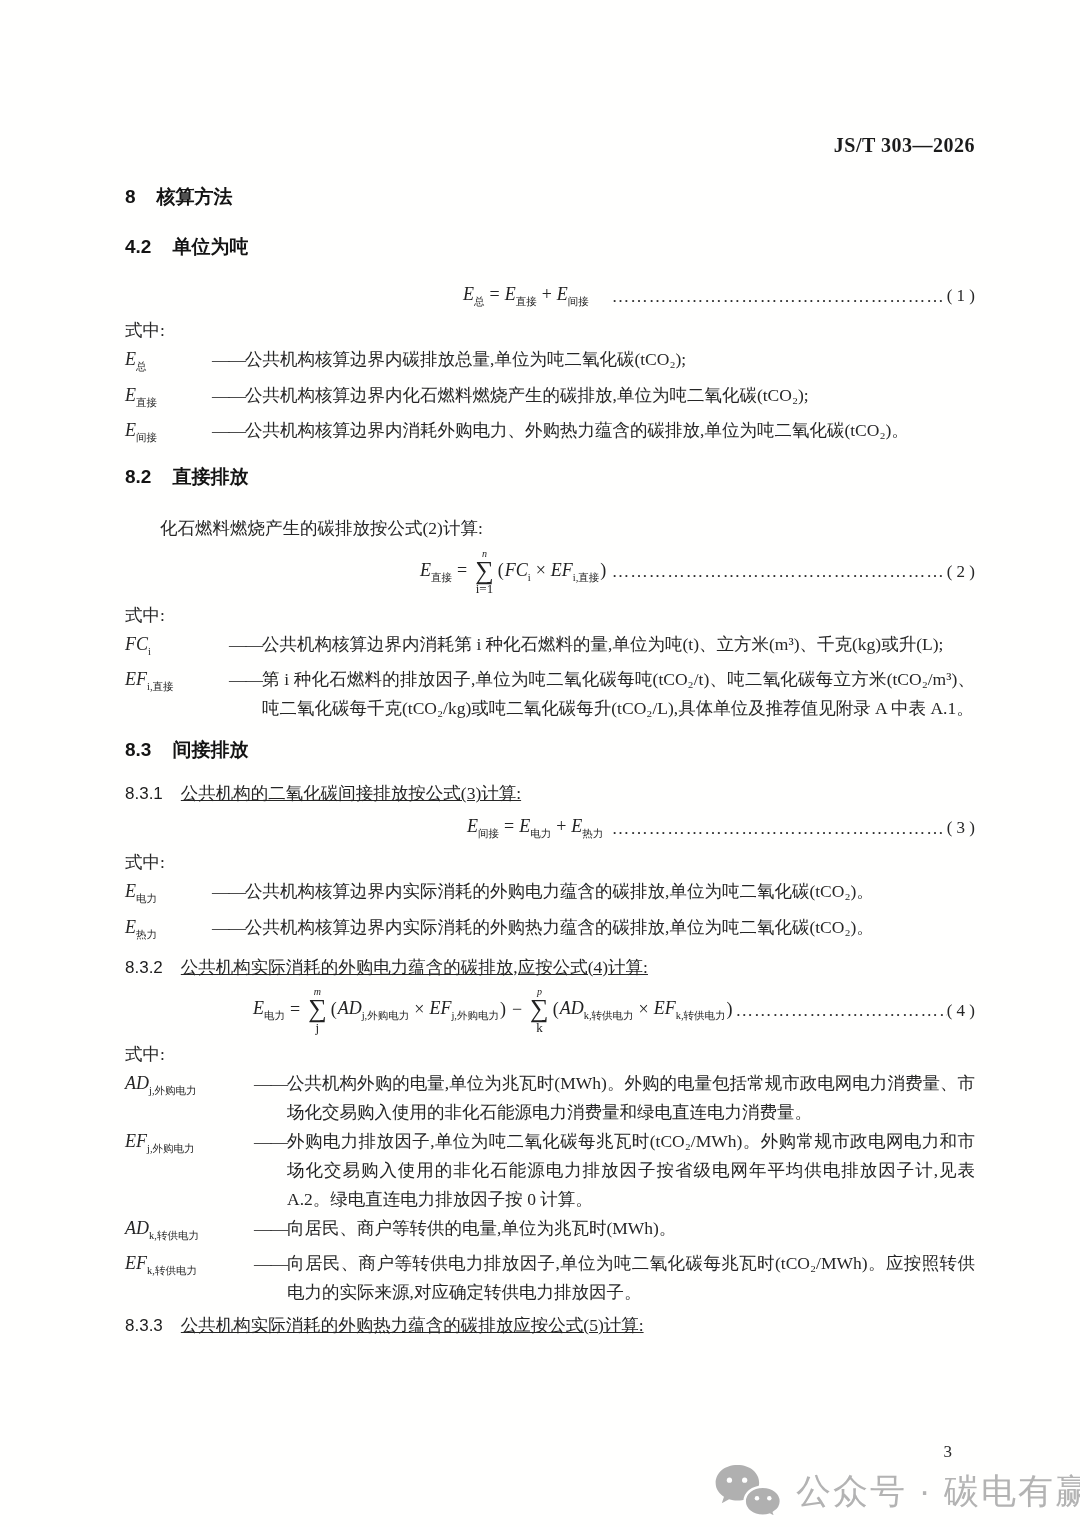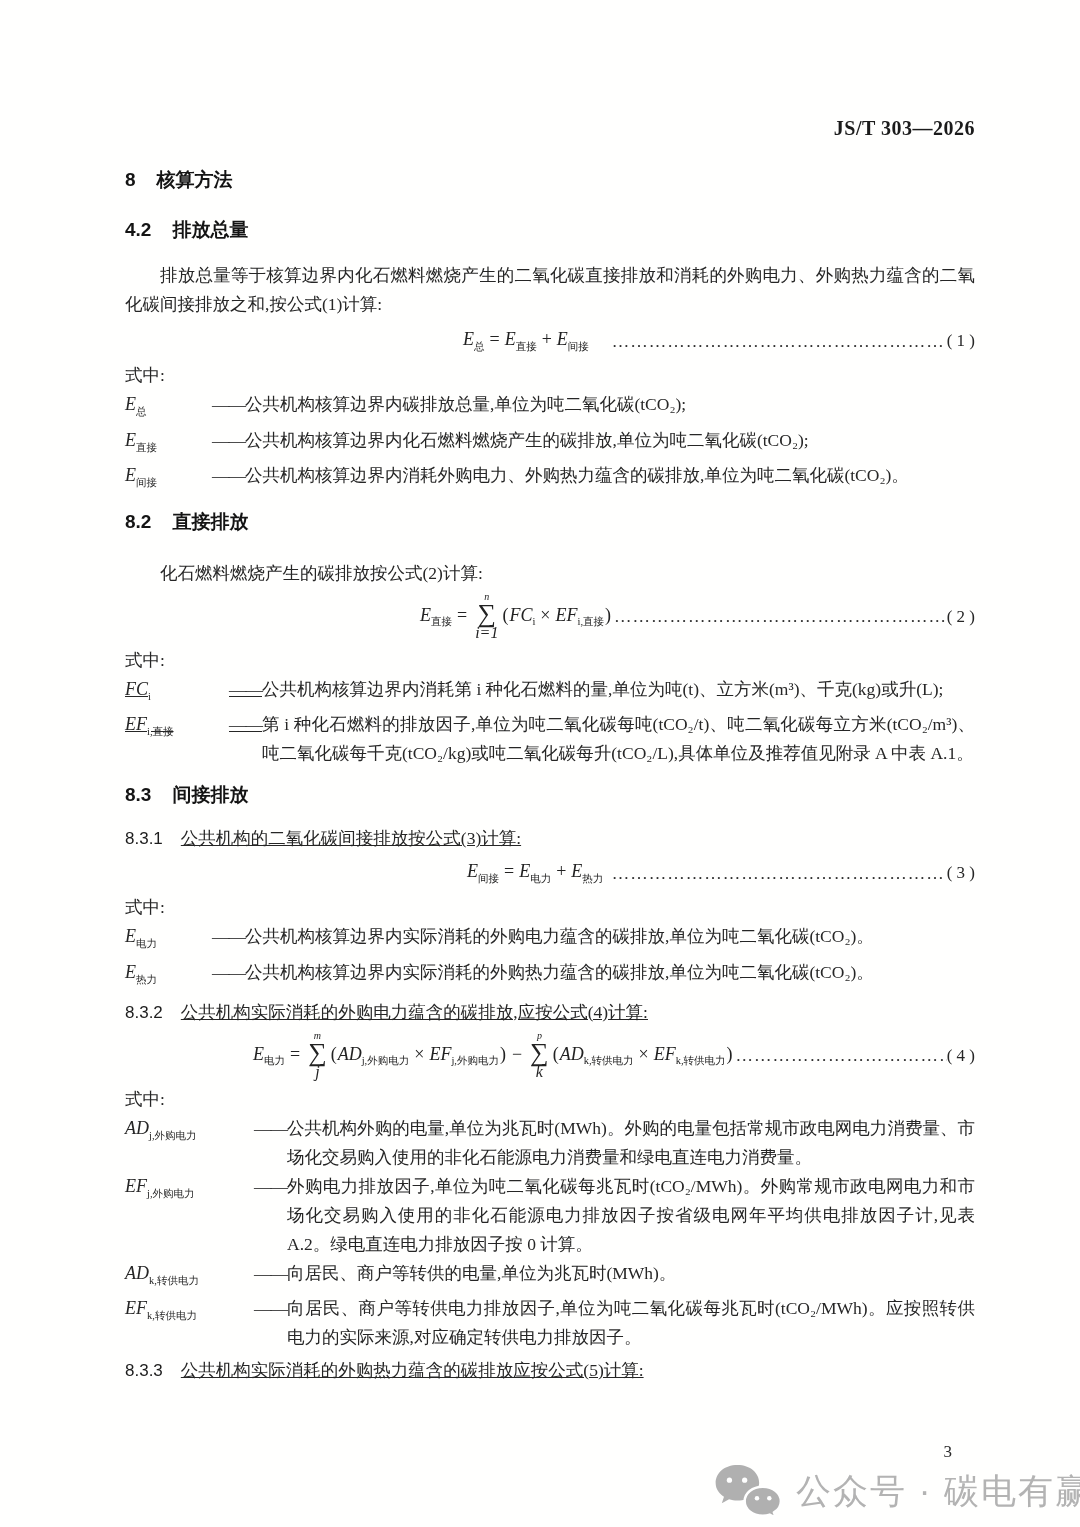--- a/index.html
+++ b/index.html
@@ -9,21 +9,21 @@
     width: 1080px; height: 1527px;
     margin: 0 auto;
     background: #fffffe;
     color: #262626;
     font-family: "Liberation Serif", "DejaVu Serif", serif;
     font-size: 17.5px;
     overflow: hidden;
   }
   .content {
     position: absolute;
-    left: 125px; top: 117px;
+    left: 125px; top: 134px;
     width: 850px;
   }
   
   .doc-header { text-align: right; font-weight: bold; font-size: 20px; letter-spacing: .5px; color:#1b1b1b; margin-bottom: 28px; height: 22px; }
   
   .sec-head {
     display:flex; align-items: baseline;
     font-family: "Liberation Sans", "DejaVu Sans", sans-serif;
     font-weight: 700; font-size: 19px; color:#141414;
     height: 24px;
@@ -51,30 +51,30 @@
   .sp-f3 { width: 342px; }
   .sp-f4 { width: 128px; }
   .fx { flex: 0 0 auto; white-space: nowrap; font-size: 18px; color:#222; }
   .var { font-family: "Liberation Serif", serif; font-style: italic; }
   sub.csub { font-size: 10.5px; font-style: normal; letter-spacing: 0; }
   .op  { margin: 0 5px; font-style: normal; }
   .par { margin: 0 1px; }
   .sum { display:inline-flex; flex-direction:column; align-items:center; vertical-align:middle; line-height:1; margin: 0 3px; }
   .sum .stop { font-size: 10px; font-style: italic; }
   .sum .sig  { font-size: 26px; line-height: .9; }
-  .sum .sbot { font-size: 16px; font-style: italic; }
+  .sum .sbot { font-size: 13px; }
   .dots { flex: 1 1 0; min-width: 0; overflow: hidden; white-space: nowrap; text-align: right; letter-spacing: 1px; color:#2e2e2e; padding: 0 2px; }
   .fnum { flex: 0 0 auto; font-size: 17px; }
   
   .shizhong { line-height: 29px; height: 29px; }
   .def-list { margin: 0; }
   .def-row { display: flex; line-height: 29px; }
   .def-sym { flex: 0 0 auto; display: flex; justify-content: space-between; align-items: baseline; }
   .w-a .def-sym { width: 120px; }
-  .w-b .def-sym { width: 137px; text-decoration: underline; }
+  .w-b .def-sym { width: 137px; }
   .w-c .def-sym { width: 162px; }
   .def-sym .sname { white-space: nowrap; font-size: 18px; }
   .def-sym .dash { white-space: nowrap; letter-spacing: -1px; color:#2c2c2c; }
   .def-desc { flex: 1; text-align: justify; }
   .mb-d1 { margin-bottom: 12px; }
   .mb-d2 { margin-bottom: 14px; }
   .mb-d3 { margin-bottom: 4px; }
   .mb-d4 { margin-bottom: 4px; }
   
   .page-number { position: absolute; right: 128px; top: 1442px; font-size: 17px; color:#2a2a2a; }
@@ -90,24 +90,23 @@
 
     <div class="doc-header">JS/T 303—2026</div>
 
     <div class="sec-head mb-s8">
       <span class="num">8</span>
       <span>核算方法</span>
     </div>
 
     <div class="sec-head mb-s81">
       <span class="num">4.2</span>
-      <span>排放总量</span>
-    </div>
-
-    <div class="para p1">排放总量等于核算边界内化石燃料燃烧产生的二氧化碳直接排放和消耗的外购电力、外购热力蕴含的二氧化碳间接排放之和,按公式(1)计算:</div>
+      <span>单位为吨</span>
+    </div>
+
 
     <div class="formula-row h-plain">
       <span class="fspace sp-f1"></span>
       <span class="fx"><i class="var">E</i><sub class="csub">总</sub><span class="op">=</span><i class="var">E</i><sub class="csub">直接</sub><span class="op">+</span><i class="var">E</i><sub class="csub">间接</sub></span>
       <span class="dots">………………………………………………</span>
       <span class="fnum">( 1 )</span>
     </div>
 
     <div class="shizhong">式中:</div>
 

